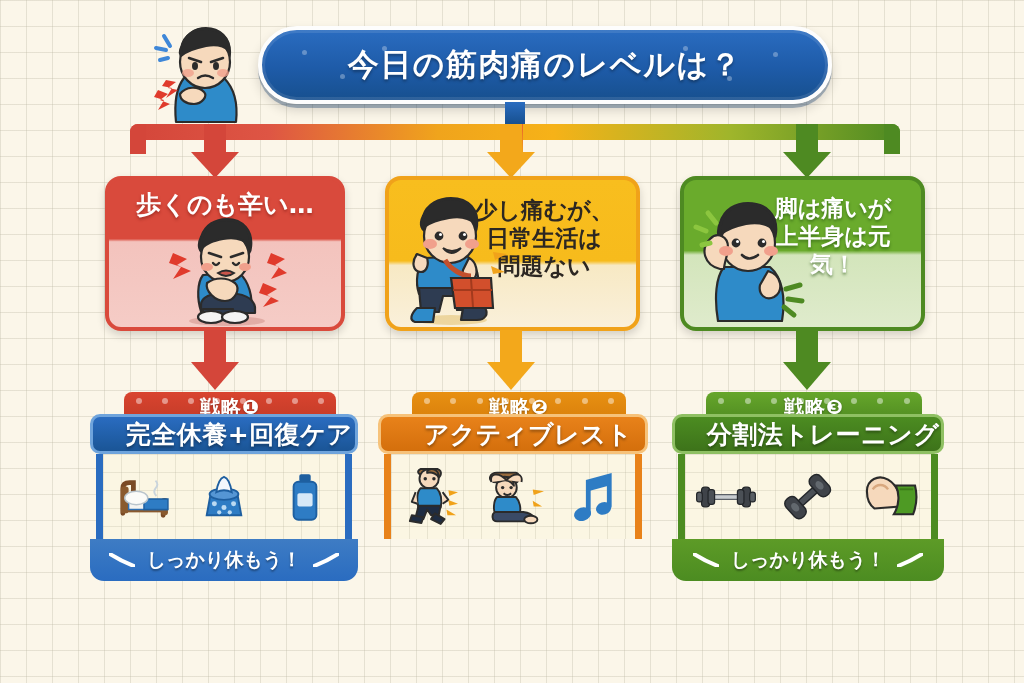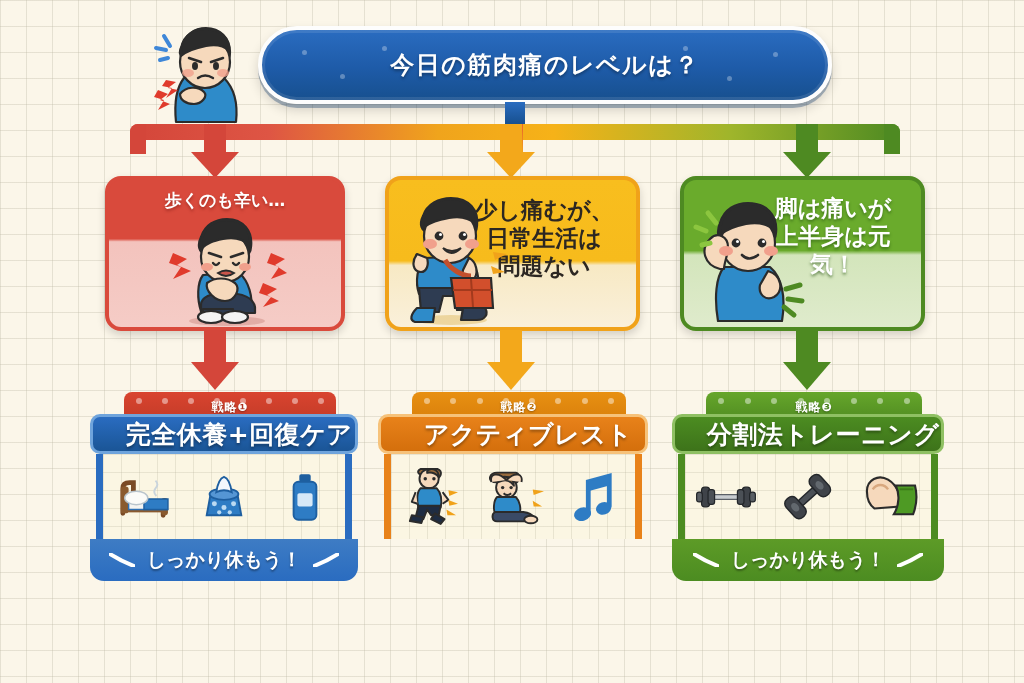--- a/index.html
+++ b/index.html
@@ -21,21 +21,21 @@
     position:absolute;left:258px;top:26px;width:574px;height:78px;
     background:linear-gradient(180deg,#2A6CC0 0%,#1E5BA8 55%,#17508F 100%);
     border-radius:39px;
     border:4px solid #FDFDFD;
     box-shadow:0 4px 0 rgba(20,60,110,.35), 0 6px 12px rgba(0,0,0,.16),
                inset 0 0 0 3px rgba(255,255,255,.10);
     display:flex;align-items:center;justify-content:center;
     box-sizing:border-box;
   }
   #title-banner .ttl{
-    color:#FFFFFF;font-size:24px;font-weight:bold;letter-spacing:1.5px;
+    color:#FFFFFF;font-size:31px;font-weight:bold;letter-spacing:1.5px;
     text-shadow:0 2px 3px rgba(0,0,0,.35);
     white-space:nowrap;
   }
   #title-banner .spark{position:absolute;width:5px;height:5px;border-radius:50%;
     background:rgba(255,255,255,.30);}
   .sp1{left:40px;top:20px}.sp2{left:78px;top:44px}.sp3{left:120px;top:16px}
   .sp4{right:50px;top:22px}.sp5{right:96px;top:46px}.sp6{right:140px;top:16px}
 
   
   #hero-character{position:absolute;left:150px;top:18px;width:110px;height:108px;}
@@ -85,40 +85,40 @@
   }
   #option-card-1{left:105px;width:240px;border:4px solid #D94A3C;
     background:linear-gradient(180deg,#D94A3C 0%,#D94A3C 40%,#F3C3BD 42%,#F5CCC6 100%);}
   #option-card-2{left:385px;width:255px;border:4px solid #F0A21A;
     background:linear-gradient(180deg,#F8BE1E 0%,#F7BB1C 55%,#F7E9C4 58%,#FAF0DA 100%);}
   #option-card-3{left:680px;width:245px;border:4px solid #4E8A22;
     background:linear-gradient(180deg,#6AAB2C 0%,#6AAB2C 48%,#D3E5BB 51%,#DFEBCC 100%);}
   .option-card .otext{
     position:absolute;font-weight:bold;line-height:1.22;white-space:pre-line;
   }
-  #option-text-1{left:0;right:0;top:10px;text-align:center;color:#FFFFFF;font-size:17px;
+  #option-text-1{left:0;right:0;top:10px;text-align:center;color:#FFFFFF;font-size:25px;
     text-shadow:0 2px 3px rgba(120,25,18,.55);}
   #option-text-2{right:12px;top:16px;text-align:center;color:#2C2722;font-size:23px;width:160px;}
   #option-text-3{right:8px;top:14px;text-align:center;color:#FFFFFF;font-size:23px;width:160px;
     text-shadow:0 2px 3px rgba(35,80,15,.6);}
   .option-figure{position:absolute;}
   #option-figure-1{left:58px;bottom:0;width:120px;height:118px;}
   #option-figure-2{left:4px;bottom:0;width:118px;height:135px;}
   #option-figure-3{left:6px;bottom:2px;width:120px;height:132px;}
 
   
   .strategy-card{position:absolute;top:392px;height:190px;}
   #strategy-card-1{left:90px;width:268px;}
   #strategy-card-2{left:378px;width:270px;}
   #strategy-card-3{left:672px;width:272px;}
 
   .ribbon{
     position:absolute;left:22px;right:22px;top:0;height:30px;
     border-radius:8px 8px 0 0;display:flex;align-items:center;justify-content:center;
-    color:#FFF;font-weight:bold;font-size:12px;letter-spacing:1px;
+    color:#FFF;font-weight:bold;font-size:20px;letter-spacing:1px;
     text-shadow:0 1px 2px rgba(0,0,0,.35);
     margin-left:12px;
   }
   #ribbon-1{background:linear-gradient(180deg,#D9442F,#C23B28);}
   #ribbon-2{background:linear-gradient(180deg,#E89012,#D97F0B);}
   #ribbon-3{background:linear-gradient(180deg,#66A62B,#4F8B21);}
   .ribbon .dots{position:absolute;left:0;right:0;top:6px;display:flex;
     justify-content:space-between;padding:0 12px;box-sizing:border-box;pointer-events:none;}
   .ribbon .dots i{width:6px;height:6px;border-radius:50%;background:rgba(255,255,255,.45);display:block;}
 

